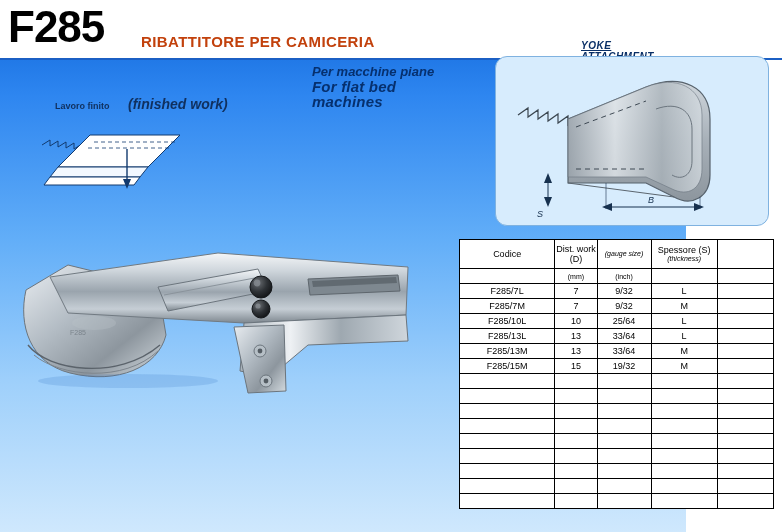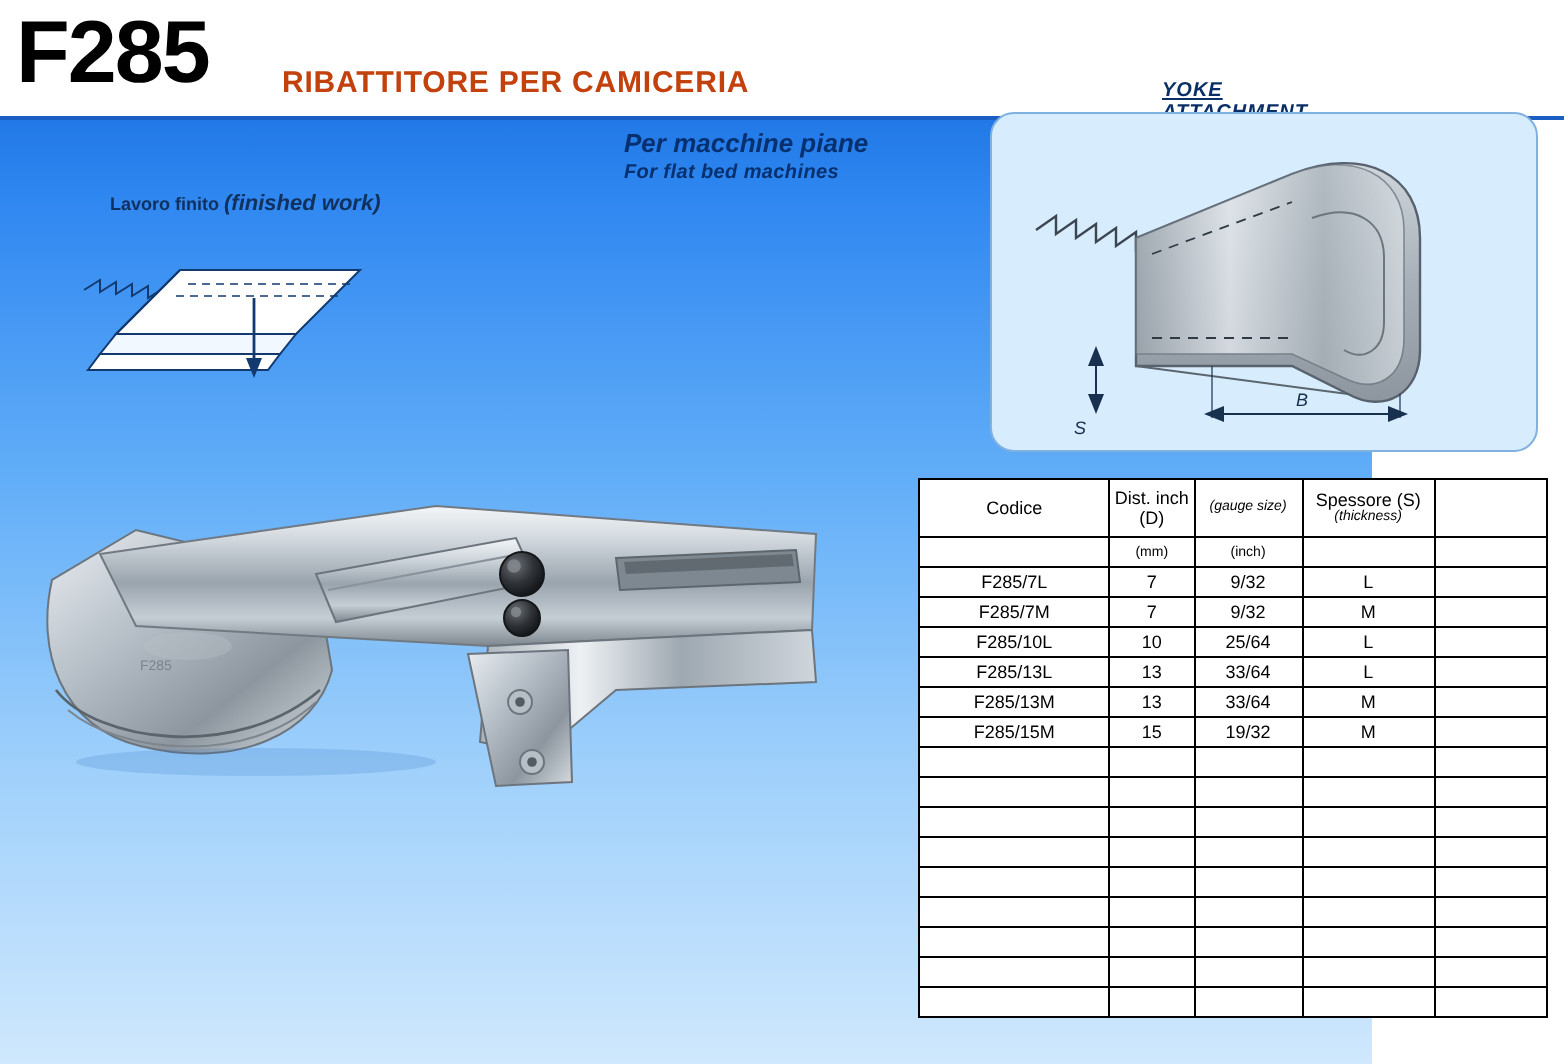--- a/index.html
+++ b/index.html
@@ -52,32 +52,32 @@
     left: 312px; top: 64px;
     width: 150px;
     text-align: left;
     font-style: italic;
     font-weight: bold;
     color: #06306e;
     font-size: 13px;
     line-height: 15px;
   }
   .machine-note .en {
-    font-size: 10px;
+    font-size: 15px;
     letter-spacing: 0.2px;
   }
   .finished-label {
     position: absolute;
     left: 55px; top: 96px;
     font-size: 9px;
     color: #10305e;
     font-weight: bold;
   }
   .finished-label .it { font-style: normal; }
-  .finished-label .en { font-style: italic; font-size: 11px; }
+  .finished-label .en { font-style: italic; font-size: 14px; margin-left: 16px; }
 
   
   .sketch {
     position: absolute;
     left: 30px; top: 105px;
     width: 200px;
     height: 95px;
   }
   
   .photo {
@@ -298,21 +298,21 @@
       <path d="M204,140 L204,152" stroke="#17314f" stroke-width="0.6"></path>
     </svg>
   </div>
 
   <div class="table-wrap">
     <table class="spec">
       <thead>
         <tr>
           <th class="col-code">Codice</th>
           <th class="col-d1" colspan="1">
-            <span>Dist. inch (D)</span>
+            <span>Dist. work (D)</span>
           </th>
           <th class="col-d2">
             <span class="th-sub">(gauge size)</span>
           </th>
           <th class="col-s">
             <span>Spessore (S)</span>
             <span class="th-sub">(thickness)</span>
           </th>
           <th class="col-extra"></th>
         </tr>

